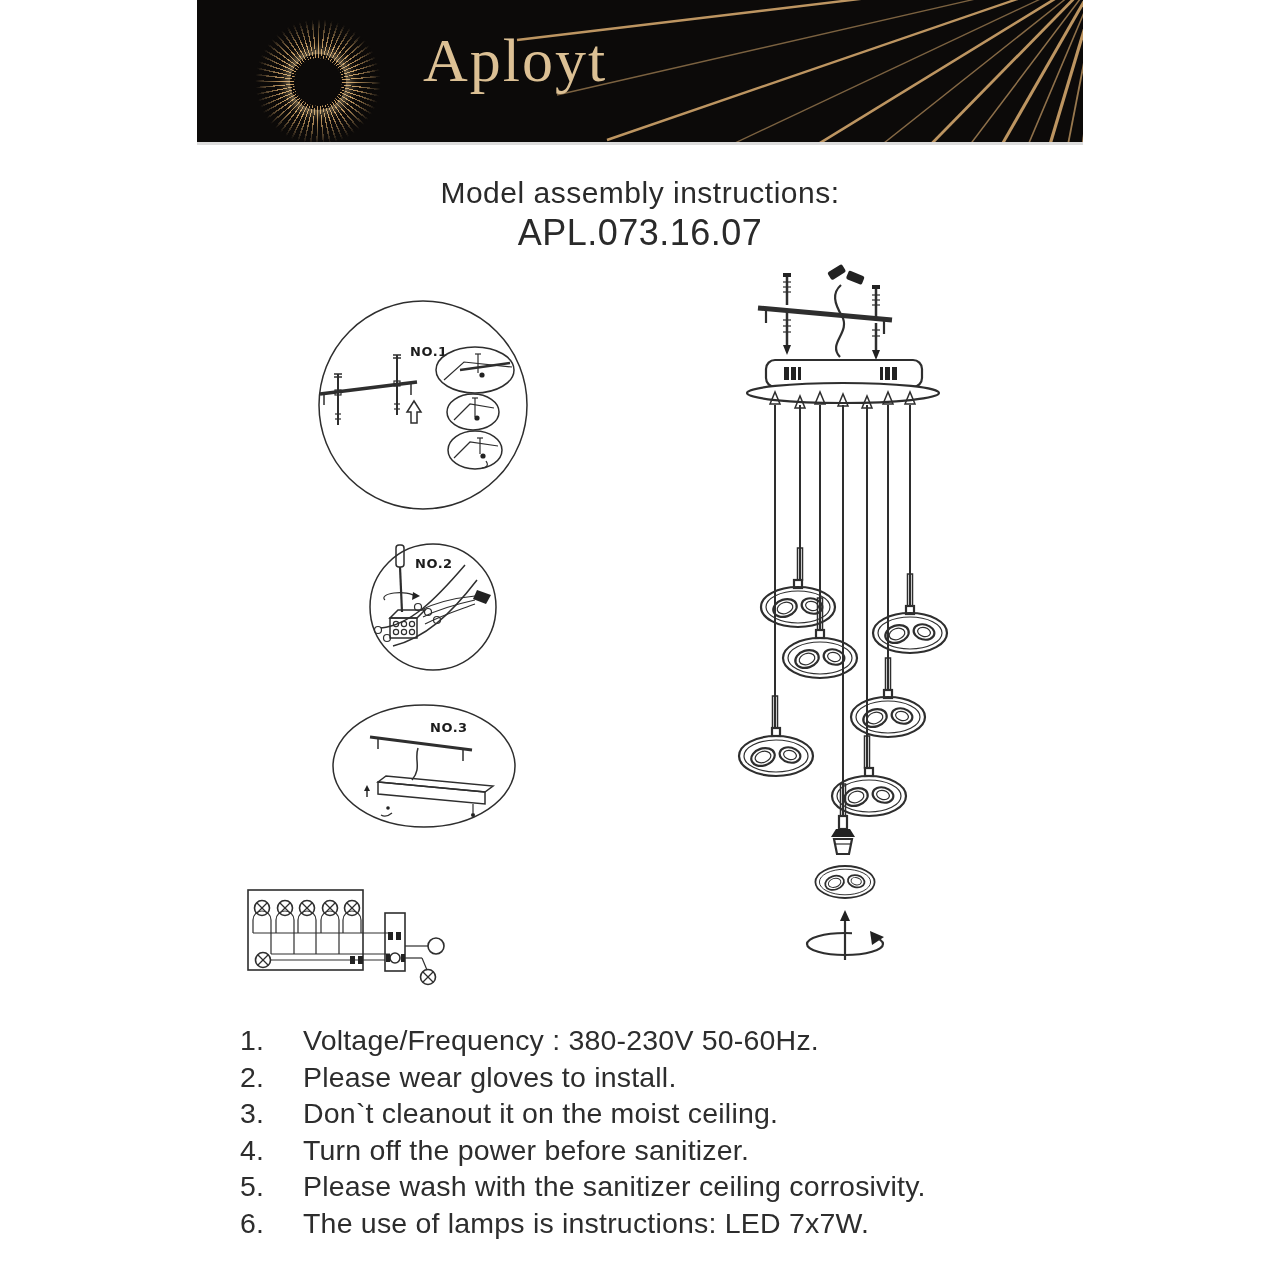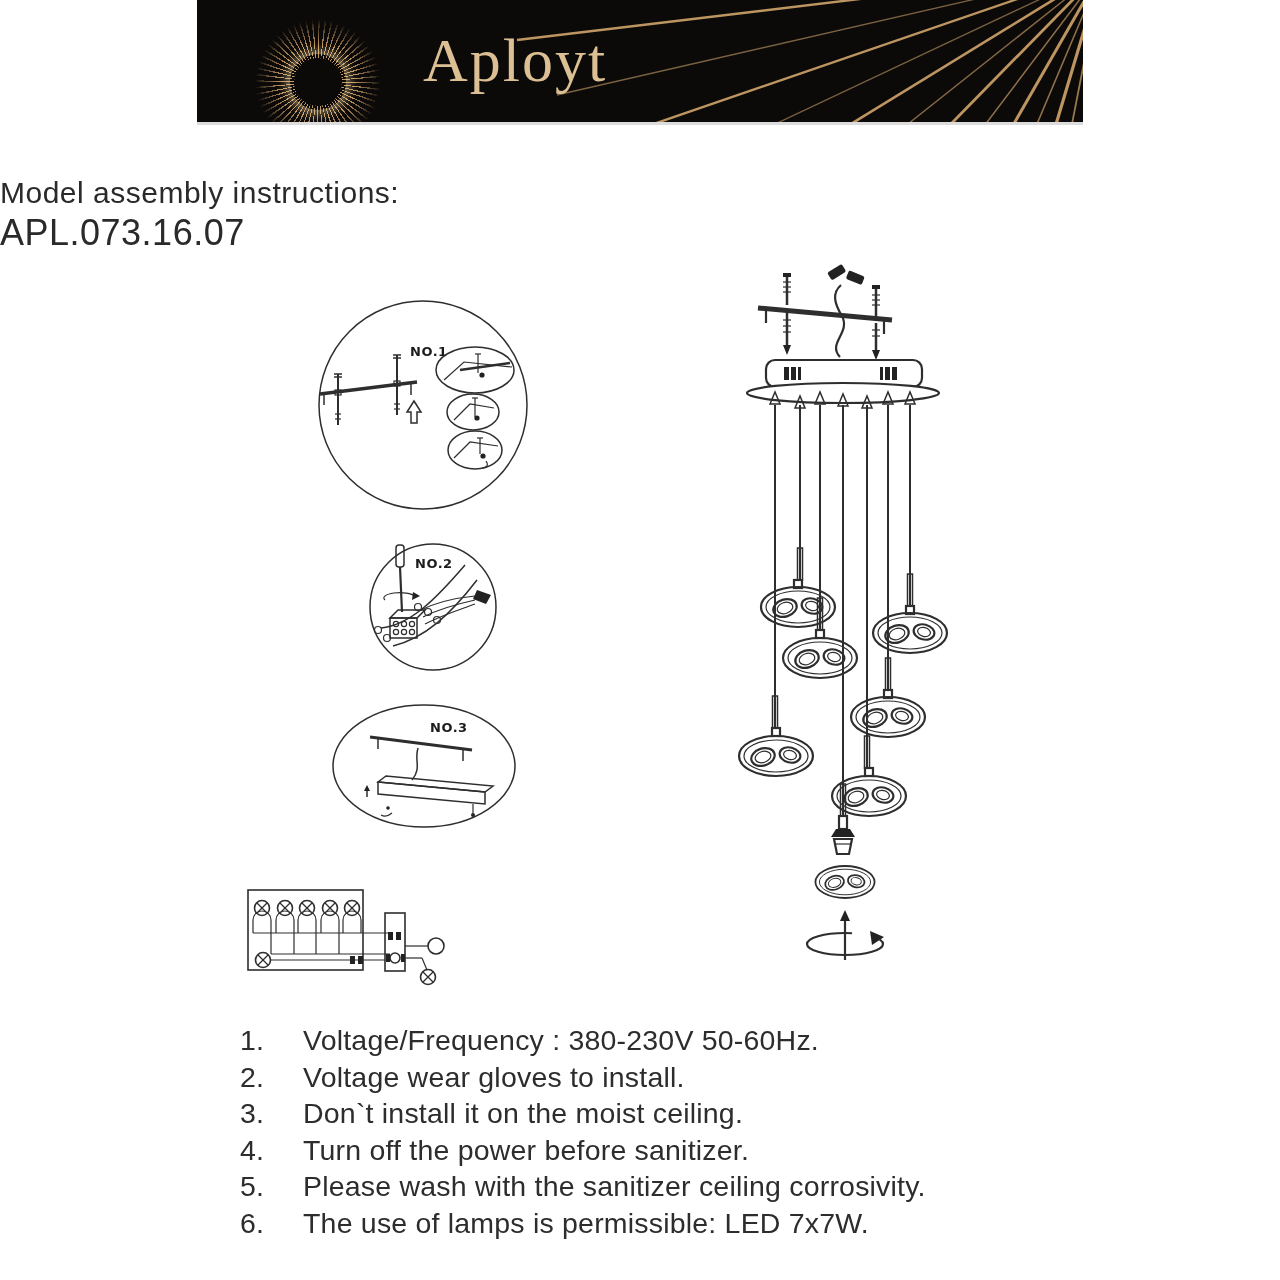--- a/index.html
+++ b/index.html
@@ -3,21 +3,21 @@
 <meta charset="utf-8">
 <style>
   html,body{margin:0;padding:0;}
   body{
     width:1280px;height:1280px;position:relative;overflow:hidden;
     background:#ffffff;color:#2c2c2c;
     font-family:"Liberation Sans", sans-serif;
   }
   
   .banner{
-    position:absolute;left:197px;top:0;width:886px;height:122px;
+    position:absolute;left:197px;top:0;width:886px;height:142px;
     background:#0c0a09;overflow:hidden;box-shadow:0 3px 0 #dcdcdc;
   }
   .logo{
     position:absolute;left:55px;top:16px;width:132px;height:132px;border-radius:50%;
     background:
       radial-gradient(circle closest-side, rgba(12,10,9,0) 0 30%, rgba(12,10,9,0) 55%, #0c0a09 95%),
       repeating-conic-gradient(#c59b63 0deg 1.6deg, rgba(12,10,9,0) 1.6deg 6deg);
   }
   .logo::before{
     content:"";position:absolute;inset:38px;border-radius:50%;
@@ -27,21 +27,21 @@
     content:"";position:absolute;inset:42px;border-radius:50%;background:#0c0a09;
   }
   .brand{
     position:absolute;left:226px;top:26px;
     font-family:"Liberation Serif", serif;font-weight:400;
     font-size:62px;line-height:1.1;color:#dcc094;letter-spacing:2px;
   }
   .rays{position:absolute;left:0;top:0;}
   
   .title-line{
-    position:absolute;left:0;width:100%;text-align:left;
+    position:absolute;left:0;width:100%;text-align:center;
     color:#2a2a2a;letter-spacing:.5px;
   }
   .t1{top:176px;font-size:30px;}
   .t2{top:212px;font-size:36px;}
   
   svg.art{position:absolute;}
   .s1{stroke:#2e2e2e;stroke-width:1.2;fill:none;}
   .s15{stroke:#2e2e2e;stroke-width:1.5;fill:none;}
   .s2{stroke:#2e2e2e;stroke-width:2.2;fill:none;}
   .s2f{stroke:#2e2e2e;stroke-width:2.2;fill:#fff;}
@@ -388,31 +388,31 @@
   </g>
 </svg>
 
 <div class="instructions">
   <div class="row">
     <span class="num">1.</span>
     <span class="txt">Voltage/Frequency : 380-230V 50-60Hz.</span>
   </div>
   <div class="row">
     <span class="num">2.</span>
-    <span class="txt">Voltage wear gloves to install.</span>
+    <span class="txt">Please wear gloves to install.</span>
   </div>
   <div class="row">
     <span class="num">3.</span>
-    <span class="txt">Don`t install it on the moist ceiling.</span>
+    <span class="txt">Don`t cleanout it on the moist ceiling.</span>
   </div>
   <div class="row">
     <span class="num">4.</span>
     <span class="txt">Turn off the power before sanitizer.</span>
   </div>
   <div class="row">
     <span class="num">5.</span>
     <span class="txt">Please wash with the sanitizer ceiling corrosivity.</span>
   </div>
   <div class="row">
     <span class="num">6.</span>
-    <span class="txt">The use of lamps is permissible: LED 7x7W.</span>
+    <span class="txt">The use of lamps is instructions: LED 7x7W.</span>
   </div>
 </div>
 
 </body></html>

